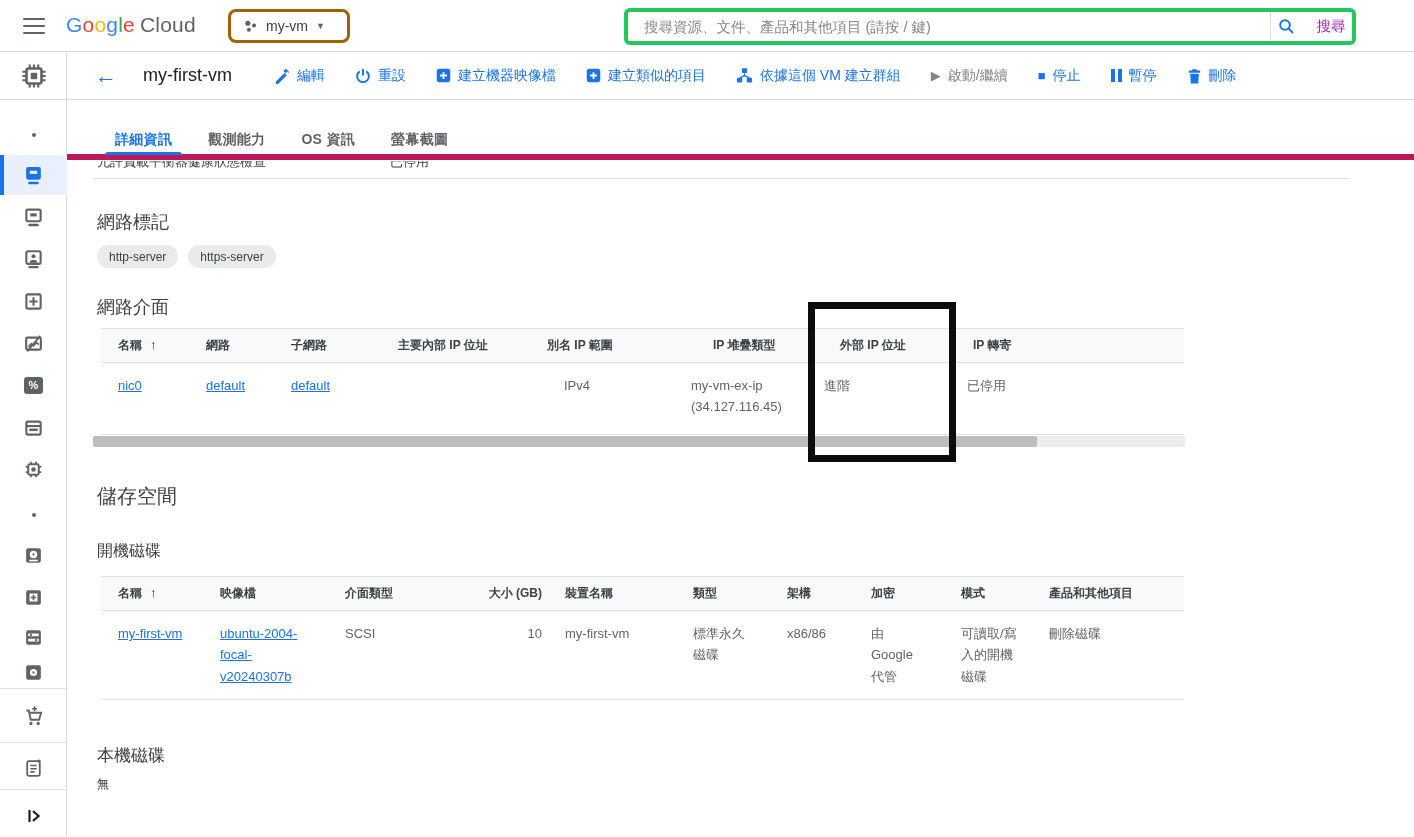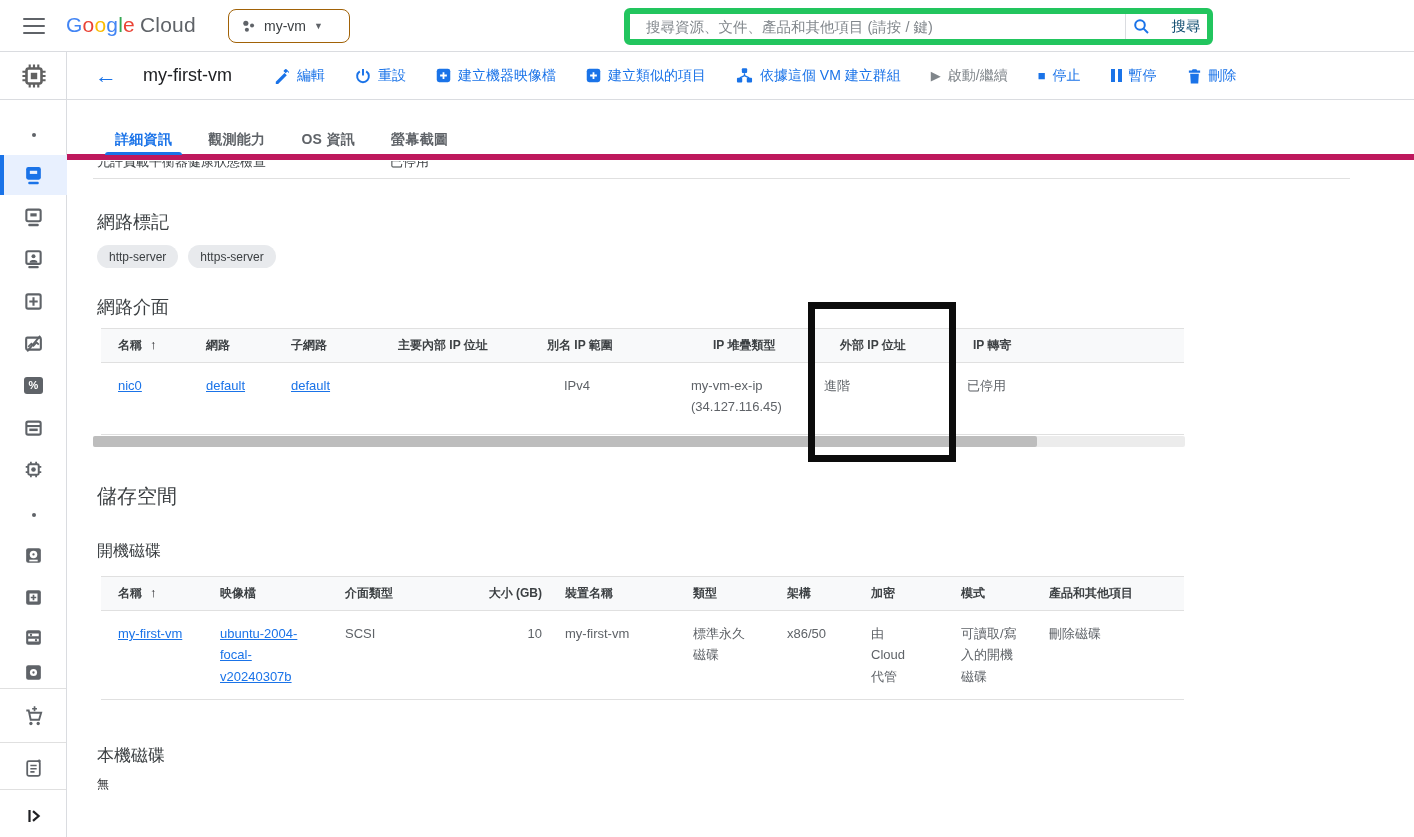--- a/index.html
+++ b/index.html
@@ -13,32 +13,32 @@
                display:flex; flex-direction:column; justify-content:space-between;
                padding:2px 1px; cursor:pointer; }
   .hamburger span { display:block; height:2.4px; background:#5f6368; border-radius:1px; }
   .gc-logo { position:absolute; left:66px; top:13px; font-size:21px; letter-spacing:.2px;
              display:flex; align-items:center; gap:5px; }
   .gc-logo .l0 { color:#4285F4; } .gc-logo .l1 { color:#EA4335; }
   .gc-logo .l2 { color:#FBBC04; } .gc-logo .l3 { color:#4285F4; }
   .gc-logo .l4 { color:#34A853; } .gc-logo .l5 { color:#EA4335; }
   .gc-logo .cloud { color:#5f6368; }
   .project-chip { position:absolute; left:228px; top:9px; height:34px; min-width:122px;
-                  border:1px solid #a16207; border-radius:8px; display:flex; align-items:center;
+                  border:3px solid #a16207; border-radius:8px; display:flex; align-items:center;
                   gap:8px; padding:0 12px; cursor:pointer; background:#fff; }
   .project-chip .name { font-size:14px; color:#3c4043; }
   .project-chip .caret { font-size:9px; color:#5f6368; }
-  .searchbar { position:absolute; left:624px; top:8px; width:589px; height:37px;
-               border:6px solid #22c55e; border-radius:6px; display:flex; align-items:stretch;
+  .searchbar { position:absolute; left:624px; top:8px; width:732px; height:37px;
+               border:4px solid #22c55e; border-radius:6px; display:flex; align-items:stretch;
                background:#fff; overflow:hidden; }
   .searchbar input { flex:1; border:none; outline:none; font-size:14.5px; padding:0 16px;
                      color:#202124; font-family:"Liberation Sans", sans-serif; }
   .searchbar input::placeholder { color:#80868b; }
   .search-btn { width:82px; border-left:1px solid #dadce0; display:flex; align-items:center;
-                justify-content:center; gap:22px; color:#0c4a6e; font-size:14.5px;
+                justify-content:center; gap:22px; color:#a21caf; font-size:14.5px;
                 background:#fff; cursor:pointer; }
 
   
   .sidebar { position:absolute; left:0; top:52px; width:67px; height:785px;
              background:#fff; border-right:1px solid #dadce0; z-index:10; }
   .product-icon-cell { position:absolute; left:0; top:0; width:67px; height:48px;
                        display:flex; align-items:center; justify-content:center;
                        border-bottom:1px solid #dadce0; color:#616161; }
   .snav { position:absolute; left:0; width:67px; height:40px; display:flex;
           align-items:center; justify-content:center; color:#5f6368; cursor:pointer; }
@@ -456,22 +456,22 @@
       <div class="cell bc9"><span>模式</span></div>
       <div class="cell bc10"><span>產品和其他項目</span></div>
     </div>
     <div class="trow tbody" style="min-height:76px">
       <div class="cell bc1"><a class="link">my-first-vm</a></div>
       <div class="cell bc2"><a class="link wrapnarrow" style="width:95px">ubuntu-2004-focal-v20240307b</a></div>
       <div class="cell bc3">SCSI</div>
       <div class="cell bc4 right">10</div>
       <div class="cell bc5">my-first-vm</div>
       <div class="cell bc6"><span class="wrapnarrow" style="width:58px">標準永久磁碟</span></div>
-      <div class="cell bc7">x86/50</div>
-      <div class="cell bc8"><span class="wrapnarrow" style="width:50px">由 Cloud 代管</span></div>
+      <div class="cell bc7">x86/86</div>
+      <div class="cell bc8"><span class="wrapnarrow" style="width:50px">由 Google 代管</span></div>
       <div class="cell bc9"><span class="wrapnarrow" style="width:58px">可讀取/寫入的開機磁碟</span></div>
       <div class="cell bc10">刪除磁碟</div>
     </div>
   </div>
 
   <div class="sub-title" style="top:644px; font-size:17px">本機磁碟</div>
   <div class="none-text">無</div>
 
 </div>
 

